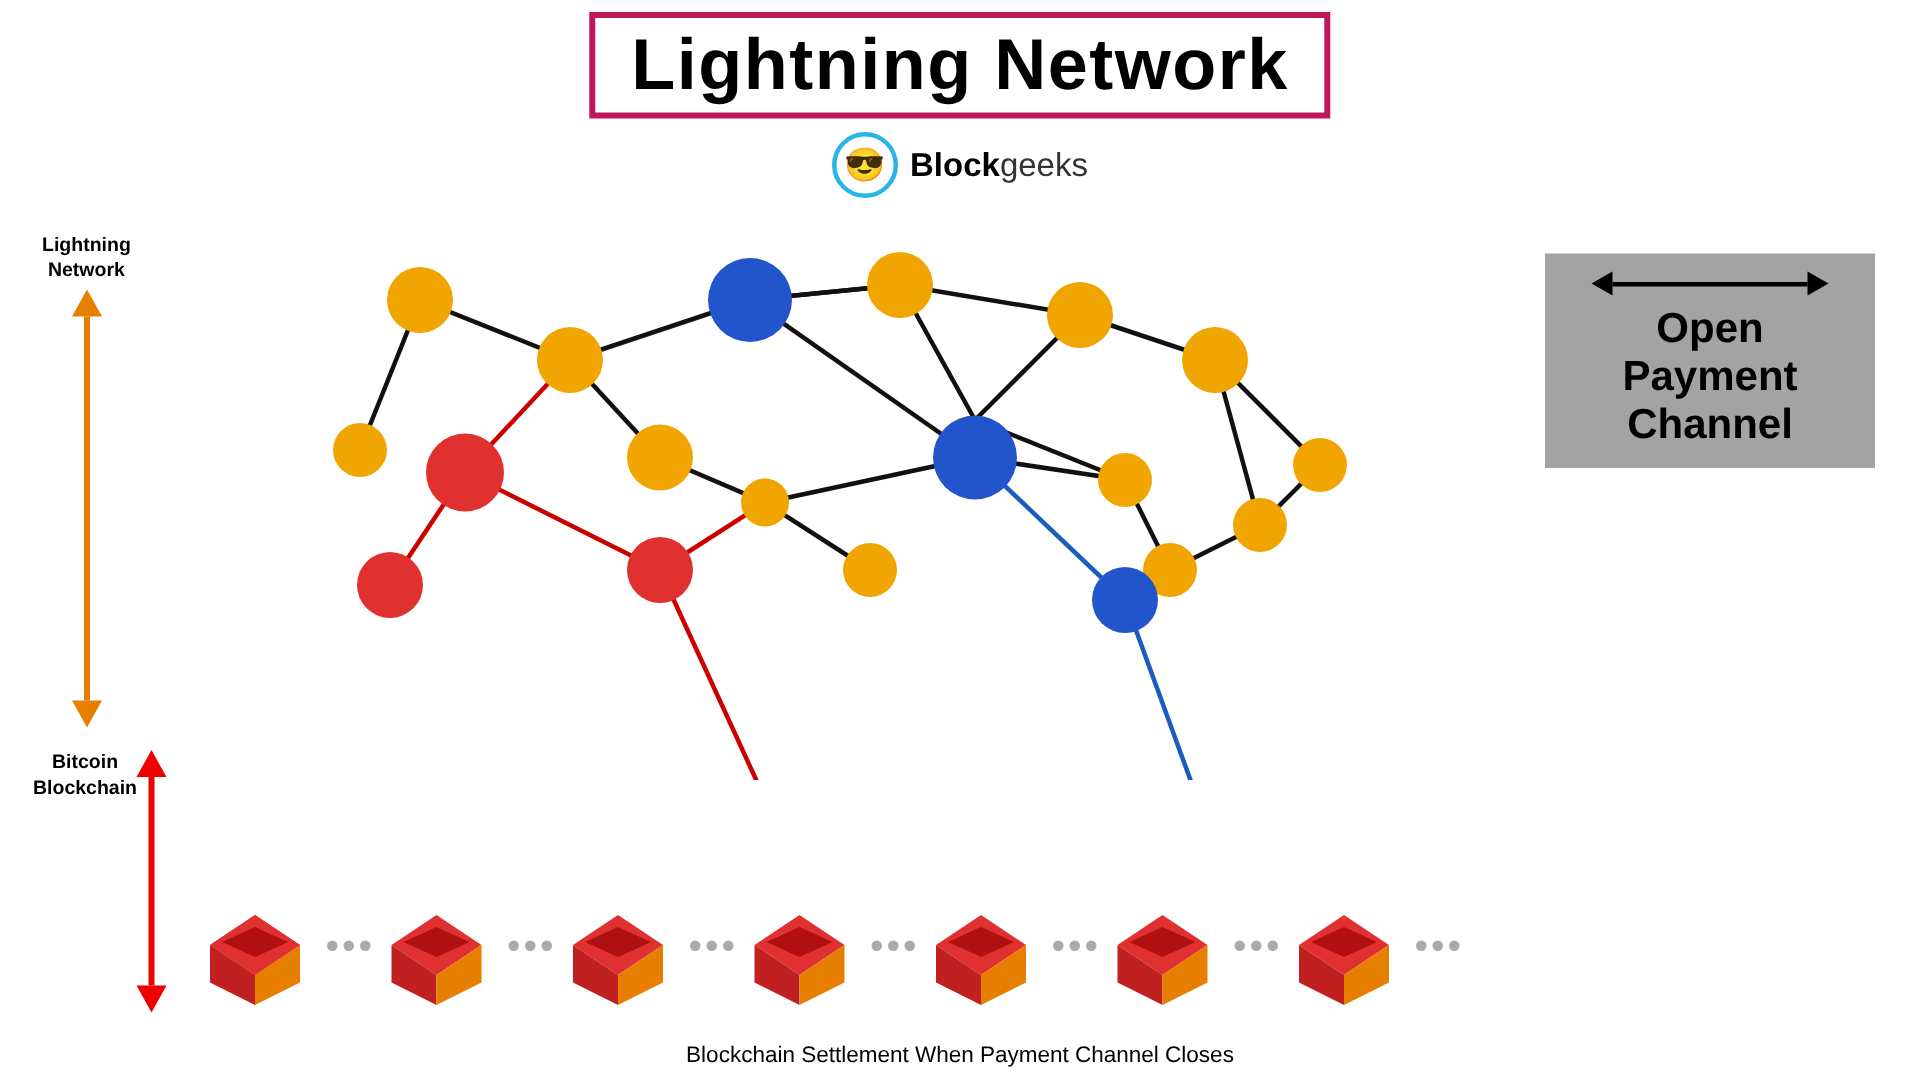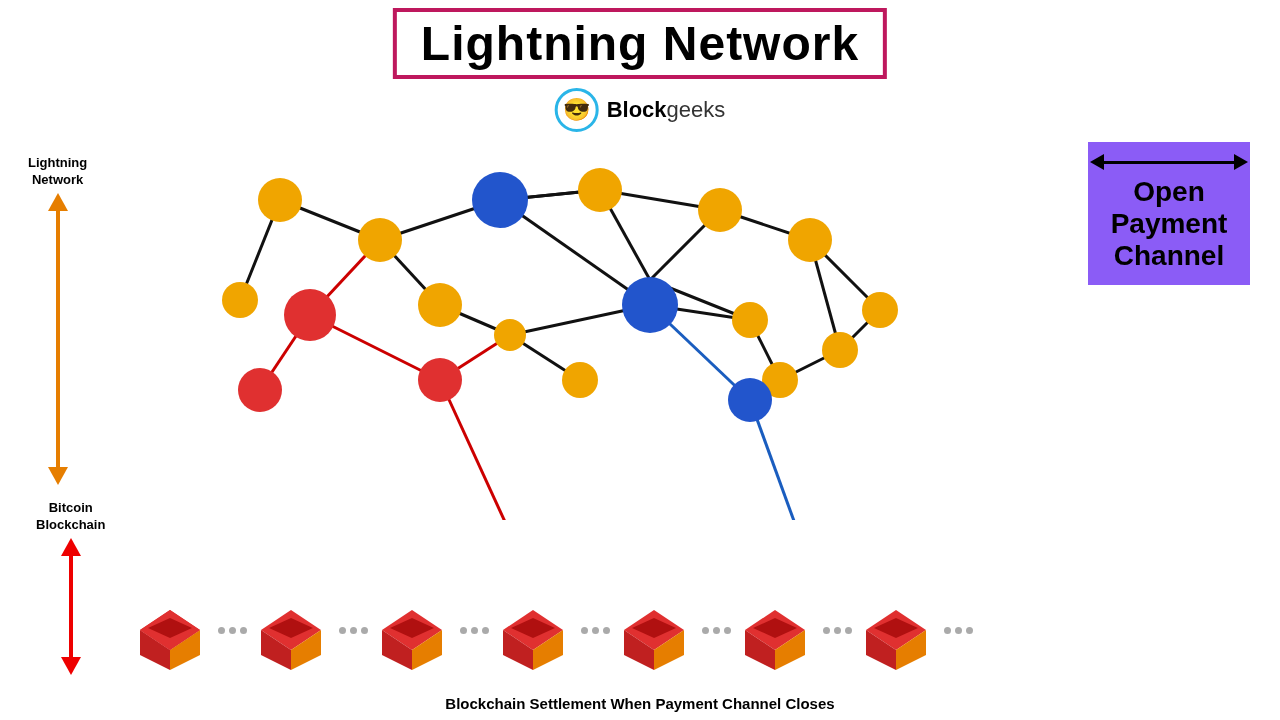--- a/index.html
+++ b/index.html
@@ -101,24 +101,23 @@
       width: 0;
       height: 0;
       border-left: 10px solid transparent;
       border-right: 10px solid transparent;
       border-top: 18px solid #e67e00;
     }
 
     
     #left-btc-arrow {
       position: absolute;
-      left: 36px;
+      left: 22px;
       top: 500px;
       display: flex;
-      flex-direction: column;
       height: 175px;
     }
     #left-btc-label {
       font-size: 13px;
       font-weight: 700;
       text-align: center;
       line-height: 1.3;
       margin-bottom: 4px;
     }
     .vert-arrow-red {
@@ -152,24 +151,24 @@
       position: absolute;
       top: 140px;
       left: 160px;
       width: 780px;
       height: 380px;
     }
 
     
     #opc-box {
       position: absolute;
-      top: 142px;
+      top: 169px;
       right: 30px;
-      width: 162px;
-      background: #8b5cf6;
+      width: 220px;
+      background: #a3a3a3;
       padding: 12px 10px;
       display: flex;
       flex-direction: column;
       align-items: center;
     }
     .opc-arrow-row {
       display: flex;
       align-items: center;
       margin-bottom: 6px;
     }
@@ -235,21 +234,21 @@
       background: #aaa;
     }
 
     
     #bottom-label {
       position: absolute;
       bottom: 8px;
       left: 50%;
       transform: translateX(-50%);
       font-size: 15px;
-      font-weight: 700;
+      font-weight: 400;
       text-align: center;
       white-space: nowrap;
     }
   </style>
 </head>
 <body>
 
 <div id="title-area">
   <h1>Lightning Network</h1>
 </div>

